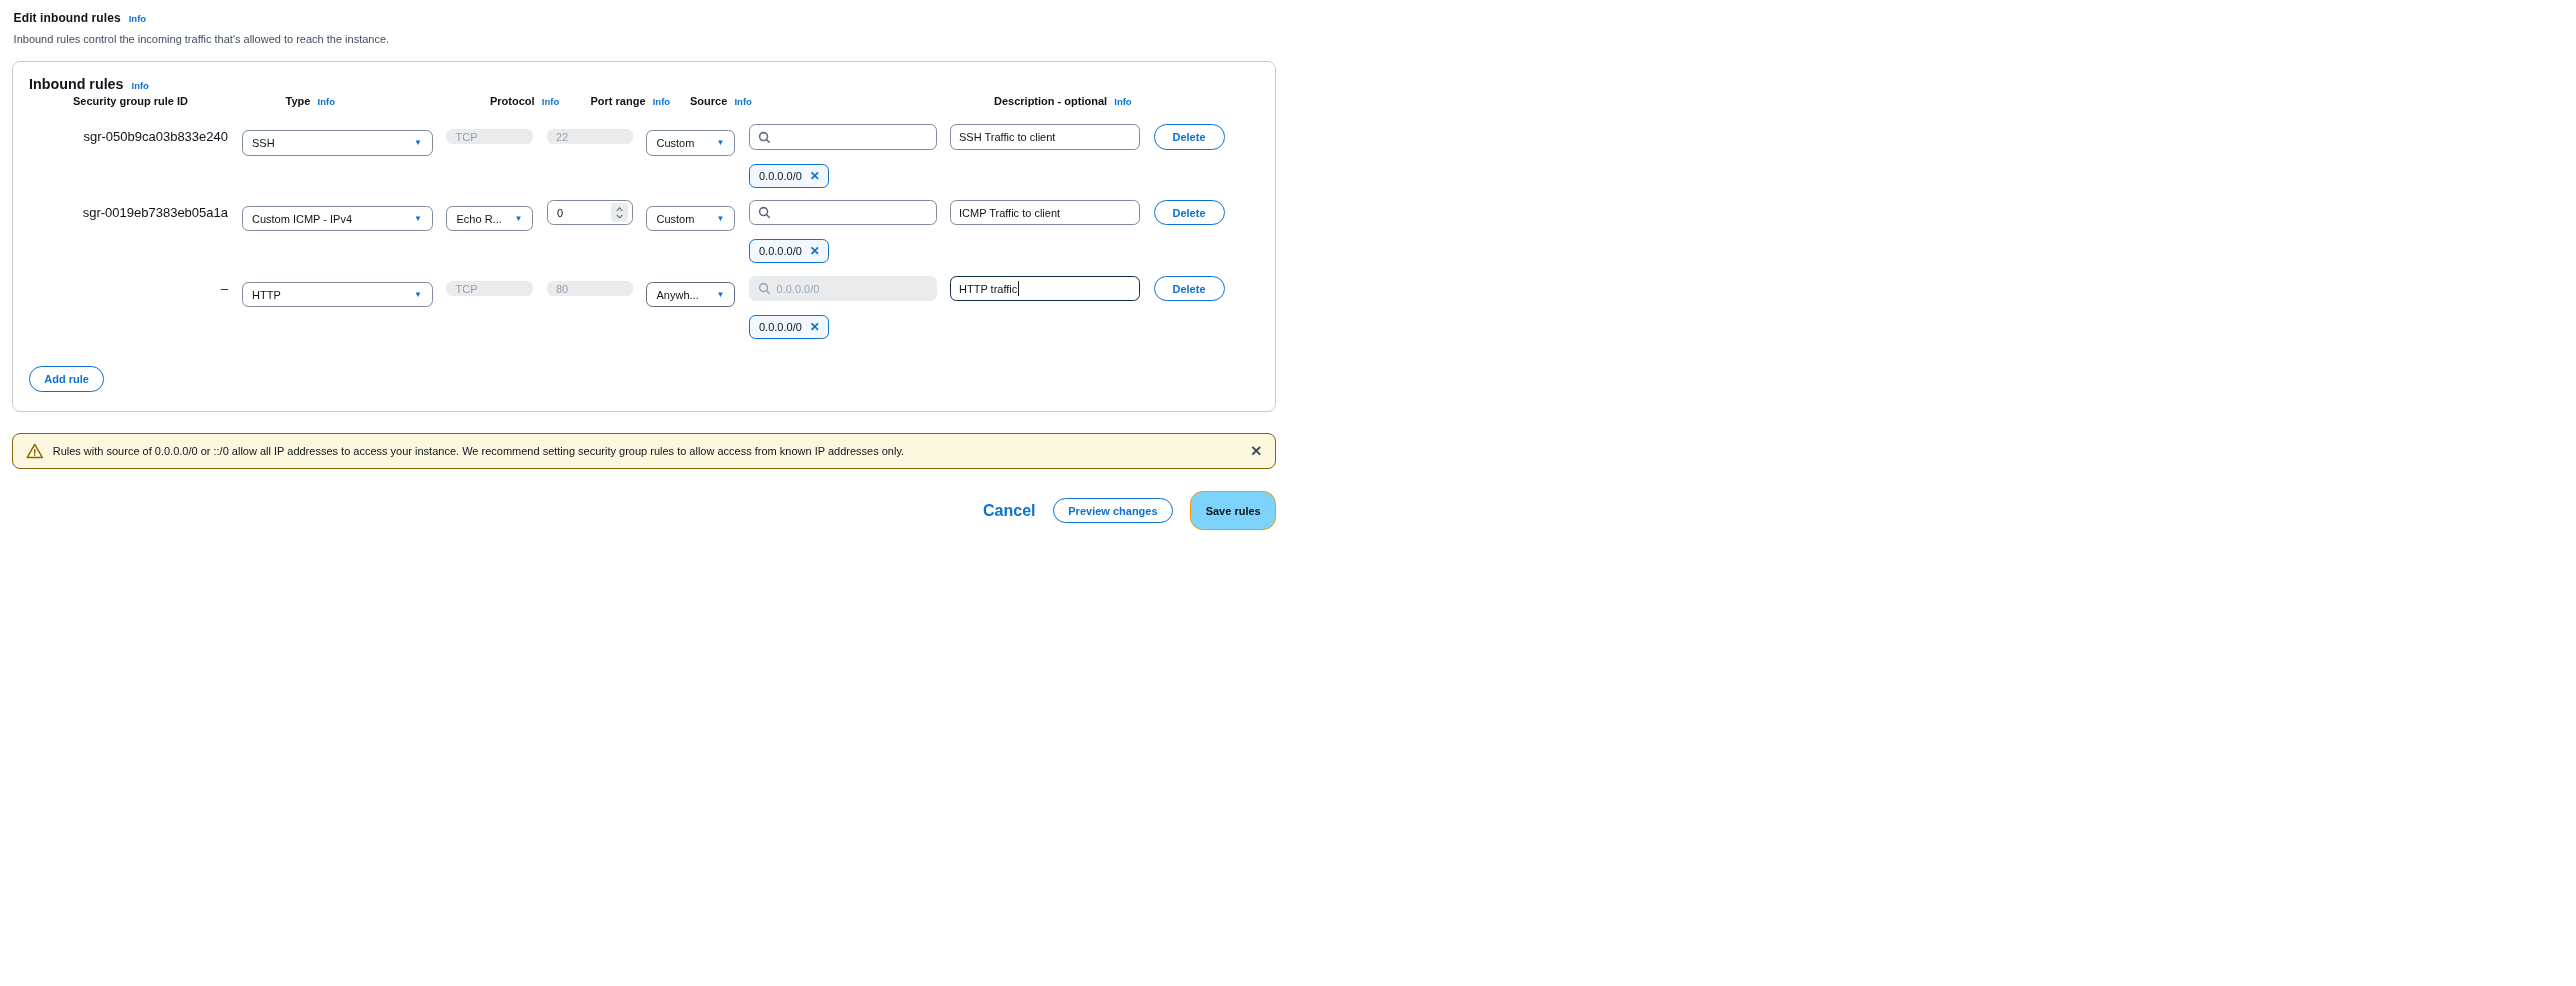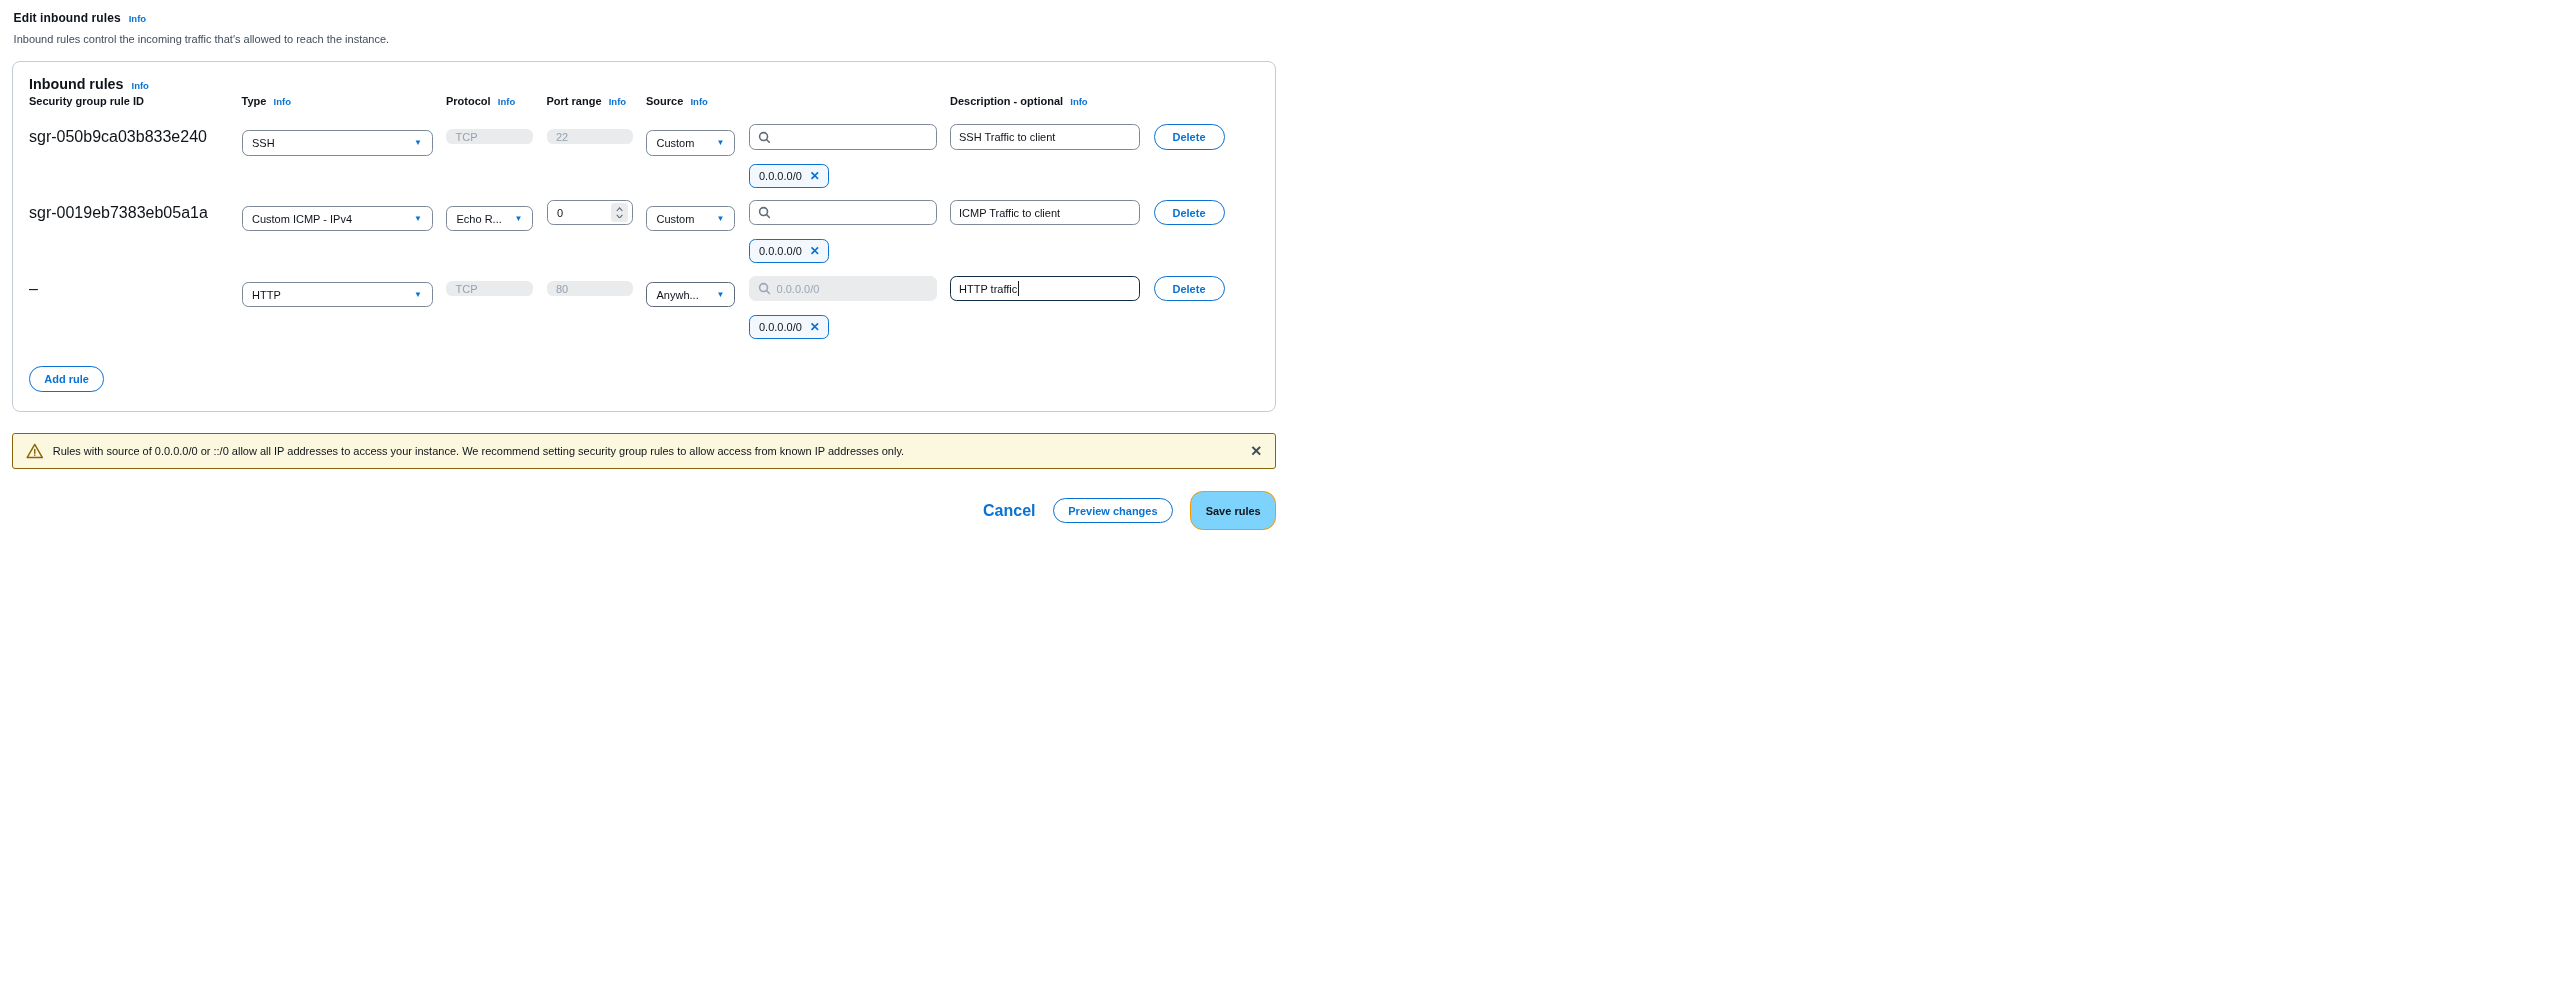--- a/index.html
+++ b/index.html
@@ -28,25 +28,25 @@
   .card-title { font-size:14.3px; font-weight:800; color:#0f141a; }
 
   
   .cols {
     display:grid;
     grid-template-columns: 199px 191px 87px 86px 89px 188px 190px 71px;
     column-gap: 13.5px;
     align-items: center;
   }
   .hdr { font-size:11px; font-weight:700; color:#0f141a; display:flex; align-items:baseline; gap:7.2px; }
-  .header-line { margin-bottom: 11px; }
+  .header-line { margin-bottom: 11px; margin-left: 44px; }
   .rule { margin-top: 6.4px; }
   .rule:first-of-type { margin-top: 0; }
   .token-line { margin-top: 8px; margin-bottom: 1.6px; }
-  .rule-id { font-size:16px; color:#0f141a; }
+  .rule-id { font-size:13px; color:#0f141a;text-align:right; }
 
   
   .select {
     height:25.4px; background:#fff;
     border:1.6px solid #7d8998; border-radius:6.4px;
     display:flex; align-items:center; justify-content:space-between;
     padding:0 9.5px; font-size:11px; color:#0f141a; cursor:pointer;margin-top:12px;
   }
   .select .caret { color:#0972d3; font-size:8px; line-height:1; }
   .select.darker { border-color:#5f6b7a; }
@@ -109,21 +109,21 @@
     height:39px; padding:0 14.3px; background:#7dd3fc;
     border:1.6px solid #f89500; border-radius:12.7px;
     color:#0f141a; font-size:11px; font-weight:700; cursor:pointer;
     font-family:"Liberation Sans",sans-serif;
   }
   .link-btn { color:#0972d3; font-size:16px; font-weight:700; cursor:pointer; background:none; border:none; font-family:Liberation Sans, sans-serif; }
 
   
   .banner {
     margin-top: 21.5px;
-    border:1.6px solid #8a6508; border-radius:3px;
+    border:1.6px solid #8a6508; border-radius:8px;
     background:#fcf8e0;
     display:flex; align-items:center; gap:9.5px;
     padding: 8px 12.7px; min-height:36px;
     font-size:11px; color:#0f141a;
   }
   .banner .msg { flex:1; }
   .banner .close { color:#414d5c; font-size:14.3px; font-weight:700; cursor:pointer; line-height:1; background:none; border:none; font-family:"Liberation Sans",sans-serif; }
 
   
   .footer {

